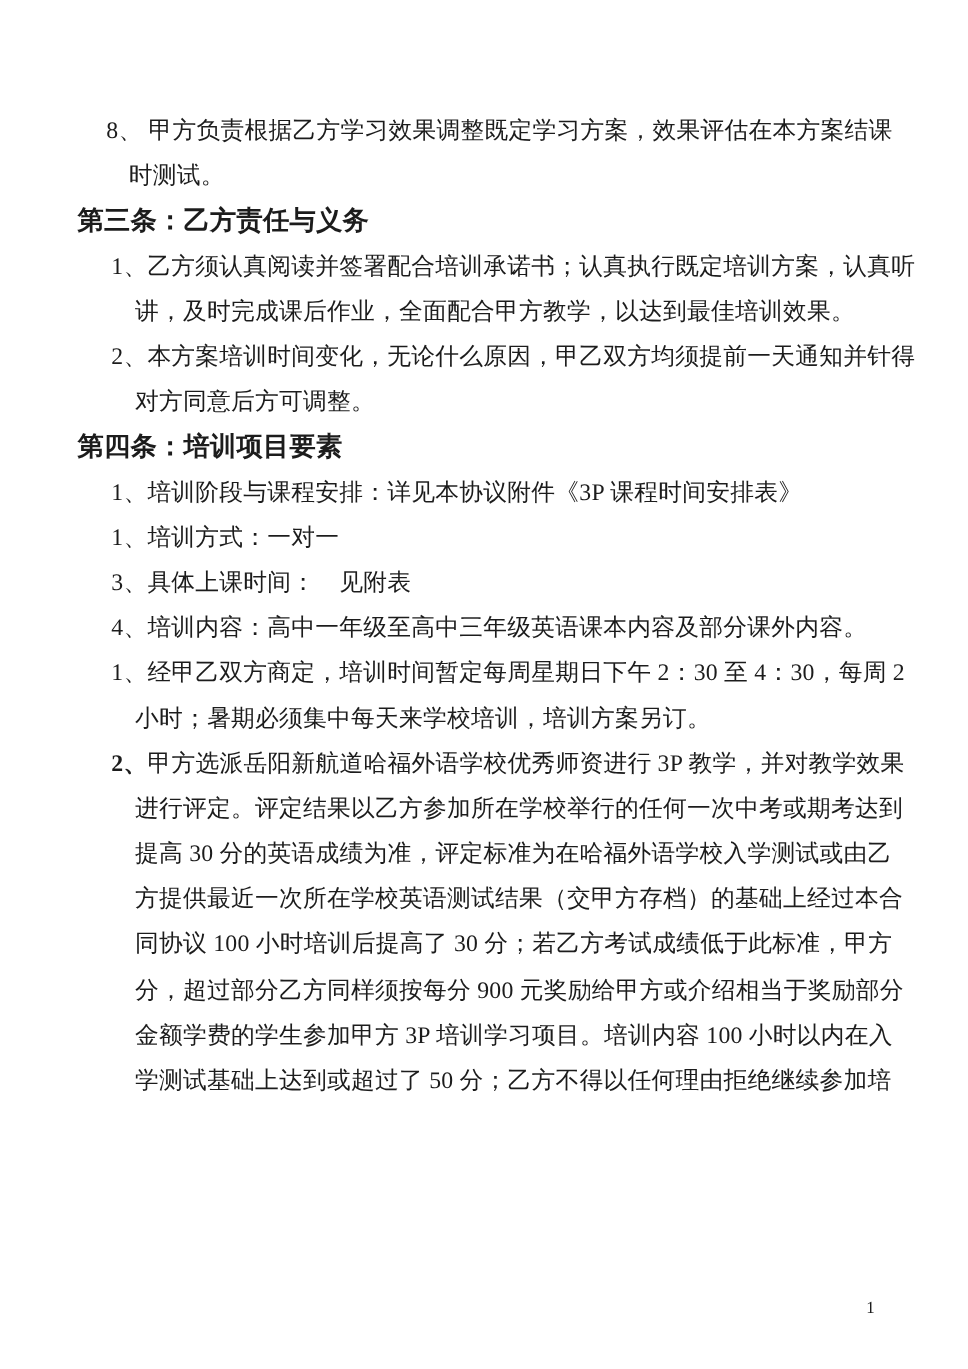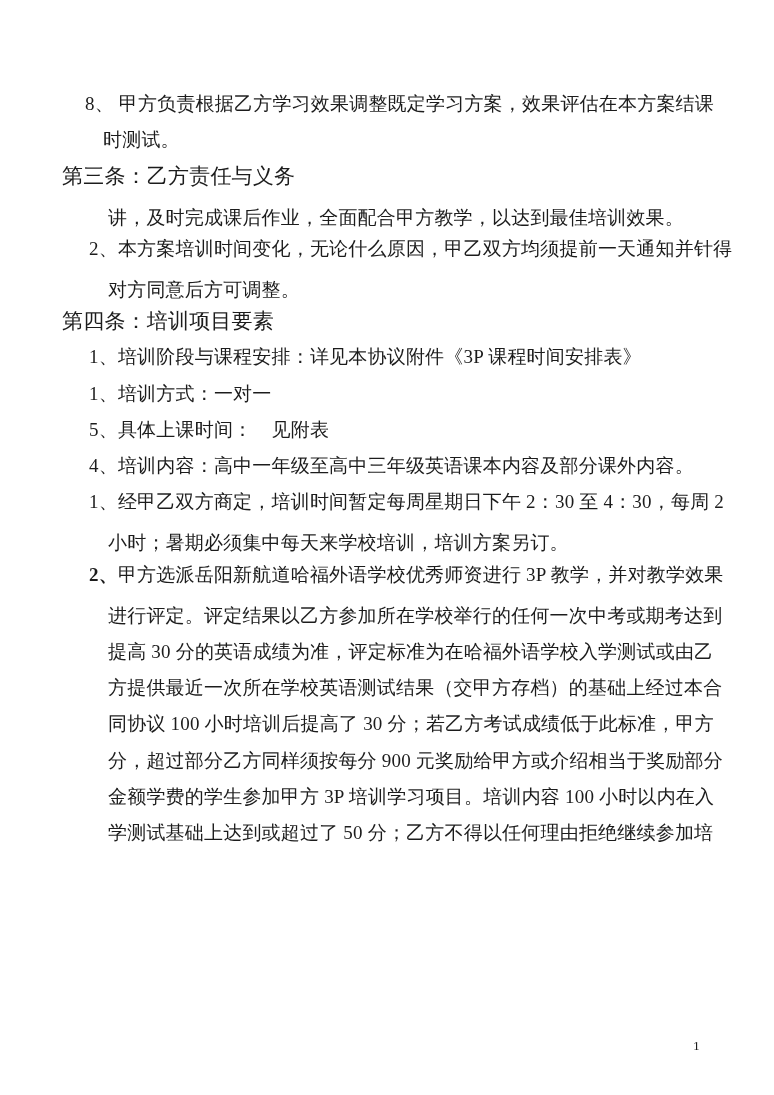--- a/index.html
+++ b/index.html
@@ -23,27 +23,27 @@
   }
   .ln {
     height: 36.2px;
     display: flex;
     align-items: center;
     white-space: pre;
     font-size: 19px;
     letter-spacing: 0.2px;
   }
   .hd {
-    font-weight: normal;
+    font-weight: bold;
     font-size: 21px;
   }
   .m8  { padding-left: 23px; }  
   .c2  { padding-left: 41px; align-items: center; }  
   .li  { padding-left: 27px; }  
-  .cont{ padding-left: 46px; align-items: flex-end; }  
+  .cont{ padding-left: 46px; }  
   .mk8 {
     display: inline-block;
     width: 43px;
   }
   .mkb {
     font-weight: bold;
     display: inline-block;
   }
   .page-number {
     position: absolute;
@@ -57,29 +57,30 @@
 <body>
 
 <div class="page">
   <div class="content">
 
     <div class="ln m8"><span class="mk8">8、</span><span>甲方负责根据乙方学习效果调整既定学习方案，效果评估在本方案结课</span></div>
     <div class="ln c2"><span>时测试。</span></div>
 
     <div class="ln hd"><span>第三条：乙方责任与义务</span></div>
 
+    <div class="ln li"><span>1、乙方须认真阅读并签署配合培训承诺书；认真执行既定培训方案，认真听</span></div>
     <div class="ln cont"><span>讲，及时完成课后作业，全面配合甲方教学，以达到最佳培训效果。</span></div>
     <div class="ln li"><span>2、本方案培训时间变化，无论什么原因，甲乙双方均须提前一天通知并针得</span></div>
     <div class="ln cont"><span>对方同意后方可调整。</span></div>
 
     <div class="ln hd"><span>第四条：培训项目要素</span></div>
 
     <div class="ln li"><span>1、培训阶段与课程安排：详见本协议附件《3P 课程时间安排表》</span></div>
     <div class="ln li"><span>1、培训方式：一对一</span></div>
-    <div class="ln li"><span>5、具体上课时间：　见附表</span></div>
+    <div class="ln li"><span>3、具体上课时间：　见附表</span></div>
     <div class="ln li"><span>4、培训内容：高中一年级至高中三年级英语课本内容及部分课外内容。</span></div>
 
 
     <div class="ln li"><span>1、经甲乙双方商定，培训时间暂定每周星期日下午 2：30 至 4：30，每周 2</span></div>
     <div class="ln cont"><span>小时；暑期必须集中每天来学校培训，培训方案另订。</span></div>
 
     <div class="ln li"><span class="mkb">2、</span><span>甲方选派岳阳新航道哈福外语学校优秀师资进行 3P 教学，并对教学效果</span></div>
     <div class="ln cont"><span>进行评定。评定结果以乙方参加所在学校举行的任何一次中考或期考达到</span></div>
     <div class="ln cont"><span>提高 30 分的英语成绩为准，评定标准为在哈福外语学校入学测试或由乙</span></div>
     <div class="ln cont"><span>方提供最近一次所在学校英语测试结果（交甲方存档）的基础上经过本合</span></div>

